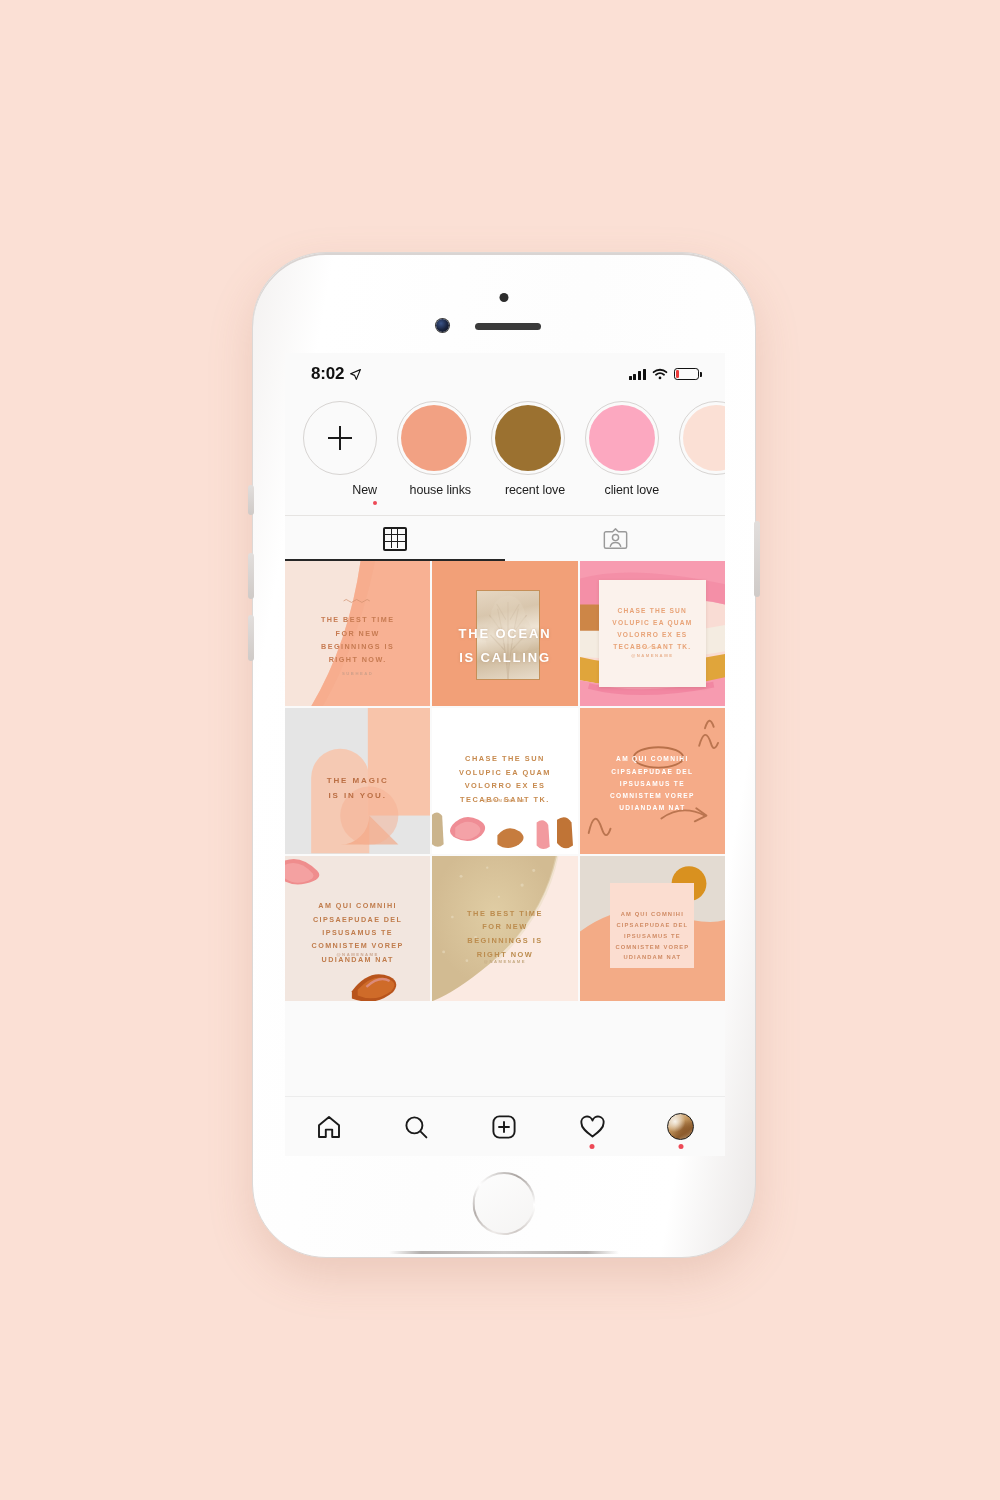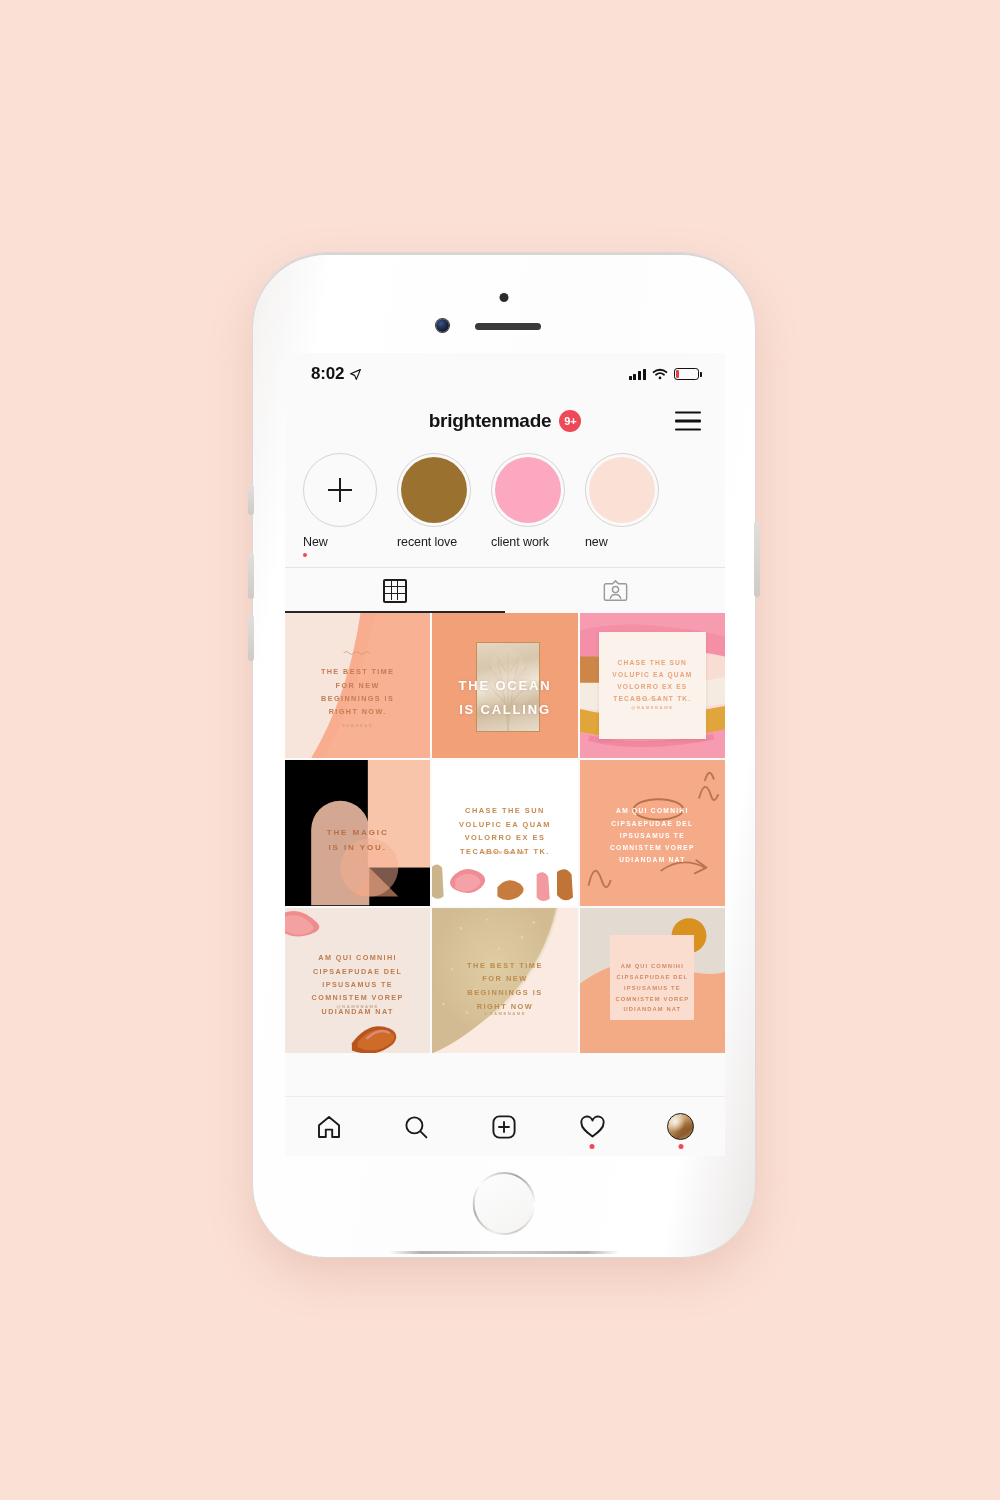--- a/index.html
+++ b/index.html
@@ -82,21 +82,21 @@
   #username { font-size:19px; font-weight:bold; color:#131313; letter-spacing:-.25px; }
   #unread-badge { background:#ed4956; color:#fff; font-size:11px; font-weight:bold;
     min-width:22px; height:22px; border-radius:11px; display:flex; align-items:center;
     justify-content:center; padding:0 5px; letter-spacing:-.3px; }
   #menu-button { position:absolute; right:24px; top:50%; transform:translateY(-50%);
     width:26px; height:19px; display:flex; flex-direction:column; justify-content:space-between; }
   #menu-button i { display:block; height:2.4px; background:#111; border-radius:1px; }
 
   
   #highlights { display:flex; gap:20px; padding:6px 0 4px 18px; }
-  .highlight { width:74px; flex:0 0 74px; display:flex; flex-direction:column; align-items:flex-start; }
+  .highlight { width:74px; flex:0 0 74px; display:flex; flex-direction:column; align-items:flex-end; }
   .hl-ring { width:74px; height:74px; border-radius:50%; border:1px solid #d7d4d2;
     display:flex; align-items:center; justify-content:center; overflow:hidden; }
   .hl-fill { width:66px; height:66px; border-radius:50%; }
   .hl-plus { position:relative; width:24px; height:24px; }
   .hl-plus::before, .hl-plus::after { content:""; position:absolute; background:#1b1b1b; }
   .hl-plus::before { left:11px; top:0; width:2.4px; height:24px; }
   .hl-plus::after { left:0; top:11px; width:24px; height:2.4px; }
   .hl-label { margin-top:8px; font-size:12.5px; color:#1c1c1c; white-space:nowrap; letter-spacing:-.1px; }
   .hl-dot { width:4px; height:4px; border-radius:50%; background:#ed4956; margin-top:4px; }
 
@@ -168,55 +168,50 @@
             <path d="M2 5.2 A12 12 0 0 1 18 5.2" stroke="#111" stroke-width="2.3" fill="none" stroke-linecap="round"></path>
             <path d="M5 8.4 A8 8 0 0 1 15 8.4" stroke="#111" stroke-width="2.3" fill="none" stroke-linecap="round"></path>
             <circle cx="10" cy="12.4" r="1.7" fill="#111"></circle>
           </svg>
           <span class="battery">
               <span></span>
             </span>
         </div>
       </div>
 
-      <div id="profile-header">
-        <div id="username-wrap">
-          <span id="username">brightenmade</span>
-          <span id="unread-badge">9+</span>
-        </div>
-        <div id="menu-button">
-            <i></i>
-            <i></i>
-            <i></i>
-          </div>
-      </div>
 
       <div id="highlights">
 
         <div class="highlight">
           <div class="hl-ring">
             <div class="hl-plus"></div>
           </div>
           <div class="hl-label">New</div>
           <div class="hl-dot"></div>
         </div>
 
+        <div class="highlight">
+          <div class="hl-ring">
+            <div class="hl-fill" style="background:#f2a183"></div>
+          </div>
+          <div class="hl-label">house links</div>
+        </div>
 
         <div class="highlight">
           <div class="hl-ring">
             <div class="hl-fill" style="background:#9b7130"></div>
           </div>
           <div class="hl-label">recent love</div>
         </div>
 
         <div class="highlight">
           <div class="hl-ring">
             <div class="hl-fill" style="background:#fca8c0"></div>
           </div>
-          <div class="hl-label">client work</div>
+          <div class="hl-label">client love</div>
         </div>
 
         <div class="highlight">
           <div class="hl-ring">
             <div class="hl-fill" style="background:#fbe0d5"></div>
           </div>
           <div class="hl-label">new</div>
         </div>
       </div>
 
@@ -299,21 +294,21 @@
             <div style="position:absolute;left:13%;top:13%;width:74%;height:74%;background:#fbf2ec;box-shadow:0 1px 3px rgba(120,80,60,.18)"></div>
             <div class="q-text" style="top:30%; color:#e8a377; font-size:6.6px; letter-spacing:1.2px">CHASE THE SUN<br>VOLUPIC EA QUAM<br>VOLORRO EX ES<br>TECABO SANT TK.</div>
             <svg viewBox="0 0 60 10" style="position:absolute;left:42%;top:57%;width:16%;height:4%">
               <path d="M2 6 q5 -6 10 0 q5 6 10 0 q5 -6 10 0 q5 6 10 0 q5 -6 10 0" fill="none" stroke="#eeb07f" stroke-width="1.6"></path>
             </svg>
             <div class="sub" style="top:63%; color:#e9b28f">@NAMENAME</div>
           </div>
         </div>
 
         <div class="post">
-          <div class="inner" style="background:#000000">
+          <div class="inner" style="background:#e5e5e5">
             <svg viewBox="0 0 100 100" preserveAspectRatio="none" style="position:absolute;inset:0;width:100%;height:100%">
               <rect x="57" y="0" width="43" height="74" fill="#f8c4aa"></rect>
               <path d="M18 100 V48 a20 20 0 0 1 40 0 V100 Z" fill="#f8c4aa" opacity=".85"></path>
               <path d="M58 74 a20 20 0 0 1 -20 20 h40 Z" fill="#f3a07a" opacity=".6"></path>
               <circle cx="58" cy="74" r="20" fill="#f6b091" opacity=".5"></circle>
             </svg>
             <div class="q-text" style="top:45%; color:#bb6f44; font-size:8px; letter-spacing:1.9px">THE MAGIC<br>IS IN YOU.</div>
           </div>
         </div>
 

